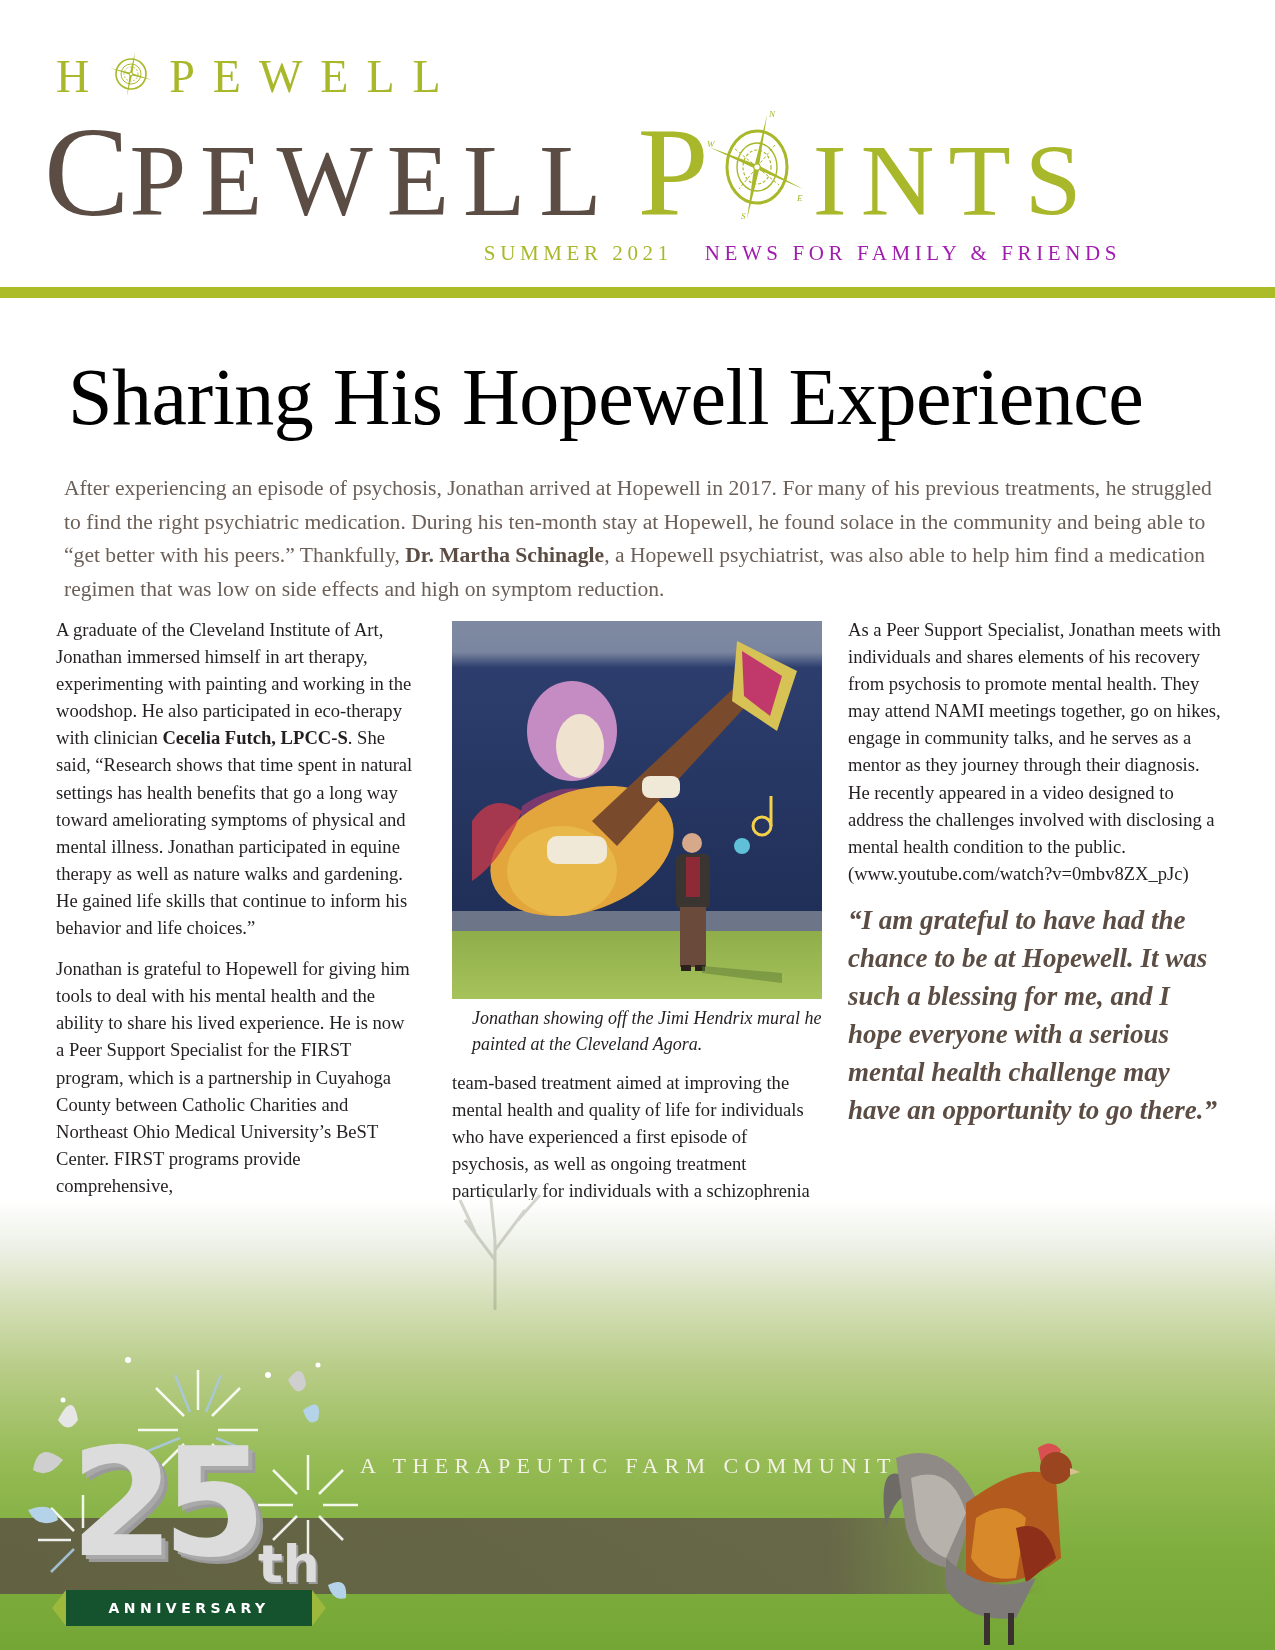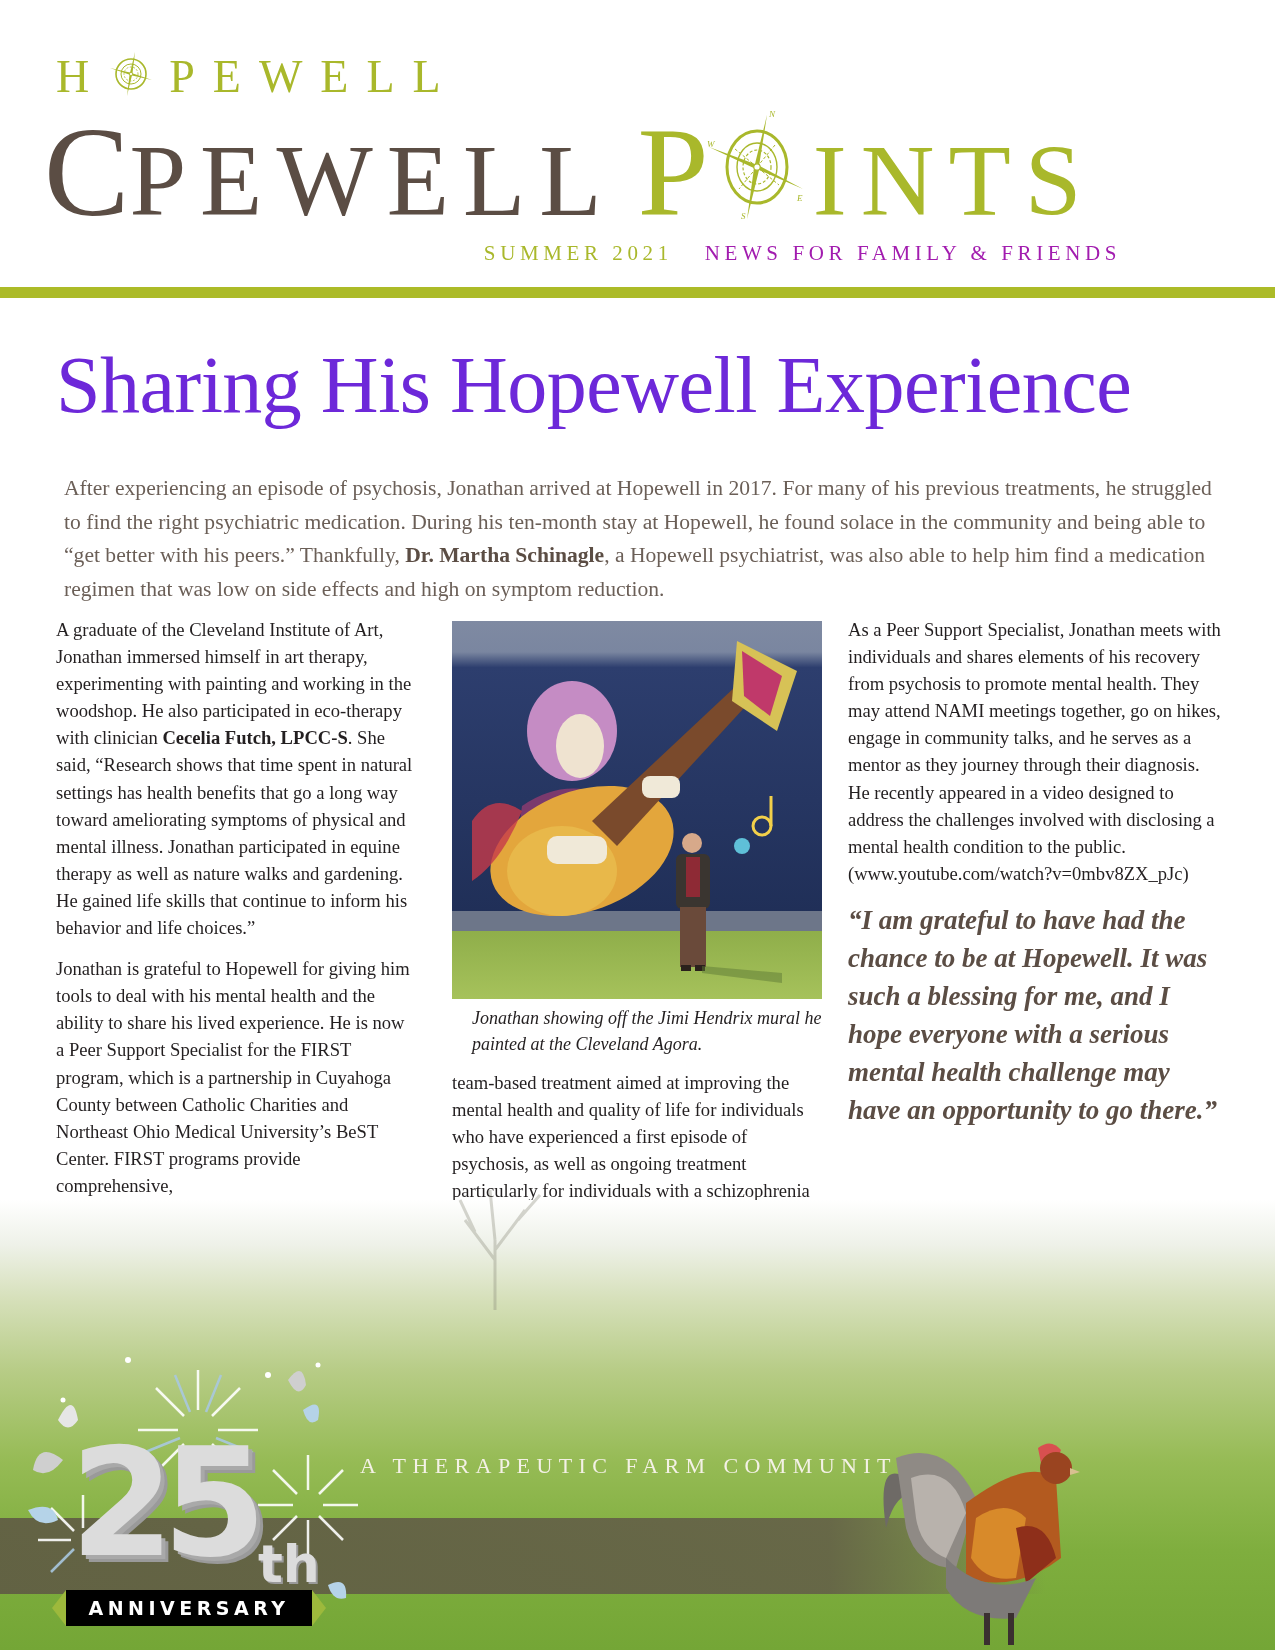--- a/index.html
+++ b/index.html
@@ -31,22 +31,22 @@
   .tagline {
     position:absolute; right:116px; top:241px;
     font-size:21px; letter-spacing:4.6px; white-space:nowrap;
   }
   .tagline .season { color:#a9b82b; margin-right:32px; }
   .tagline .news { color:#a21caf; }
   .green-rule { position:absolute; left:0; top:287px; width:1275px; height:11px; background:#acbb28; }
 
   
   .headline {
-    position:absolute; left:56px; top:345px; margin:0;
-    font-size:80px; font-weight:normal; color:#6d28d9; white-space:nowrap;
+    position:absolute; left:56px; top:345px; margin:12px;
+    font-size:80px; font-weight:normal; color:#000000; white-space:nowrap;
     letter-spacing:-0.5px; line-height:1;
   }
   .lede {
     position:absolute; left:56px; top:464px; width:1160px; margin:8px;
     font-size:21.6px; line-height:33.5px; color:#6b5f57;
   }
   .lede b { color:#5b4d44; }
 
   
   .col { position:absolute; font-size:18.6px; line-height:27.1px; color:#231f20; }
@@ -88,23 +88,23 @@
     background:linear-gradient(to right, rgba(96,92,68,0.92) 0%, rgba(100,96,72,0.9) 65%, rgba(110,106,80,0.55) 75%, rgba(110,106,80,0) 82%);
   }
   .banner-text {
     position:absolute; left:360px; top:1453px; white-space:nowrap;
     font-size:22px; letter-spacing:6.4px; color:#f4f1e6;
     font-family:"Liberation Serif",serif;
   }
   .anniv { position:absolute; left:18px; top:1340px; width:340px; height:300px; }
   .anniv-ribbon {
     position:absolute; left:66px; top:1590px; width:246px; height:36px;
-    background:#000000; color:#ffffff;
+    background:#14532d; color:#ffffff;
     font-family:"DejaVu Sans",sans-serif; font-weight:bold;
-    font-size:19px; letter-spacing:4.5px; text-align:center; line-height:36px;
+    font-size:14px; letter-spacing:4.5px; text-align:center; line-height:36px;
   }
   .anniv-ribbon:before, .anniv-ribbon:after {
     content:""; position:absolute; top:0; width:0; height:0;
     border-top:18px solid transparent; border-bottom:18px solid transparent;
   }
   .anniv-ribbon:before { left:-14px; border-right:14px solid #9db93c; }
   .anniv-ribbon:after { right:-14px; border-left:14px solid #9db93c; }
   .anniv-num {
     position:absolute; left:70px; top:1428px;
     font-family:"DejaVu Sans",sans-serif; font-weight:bold;

